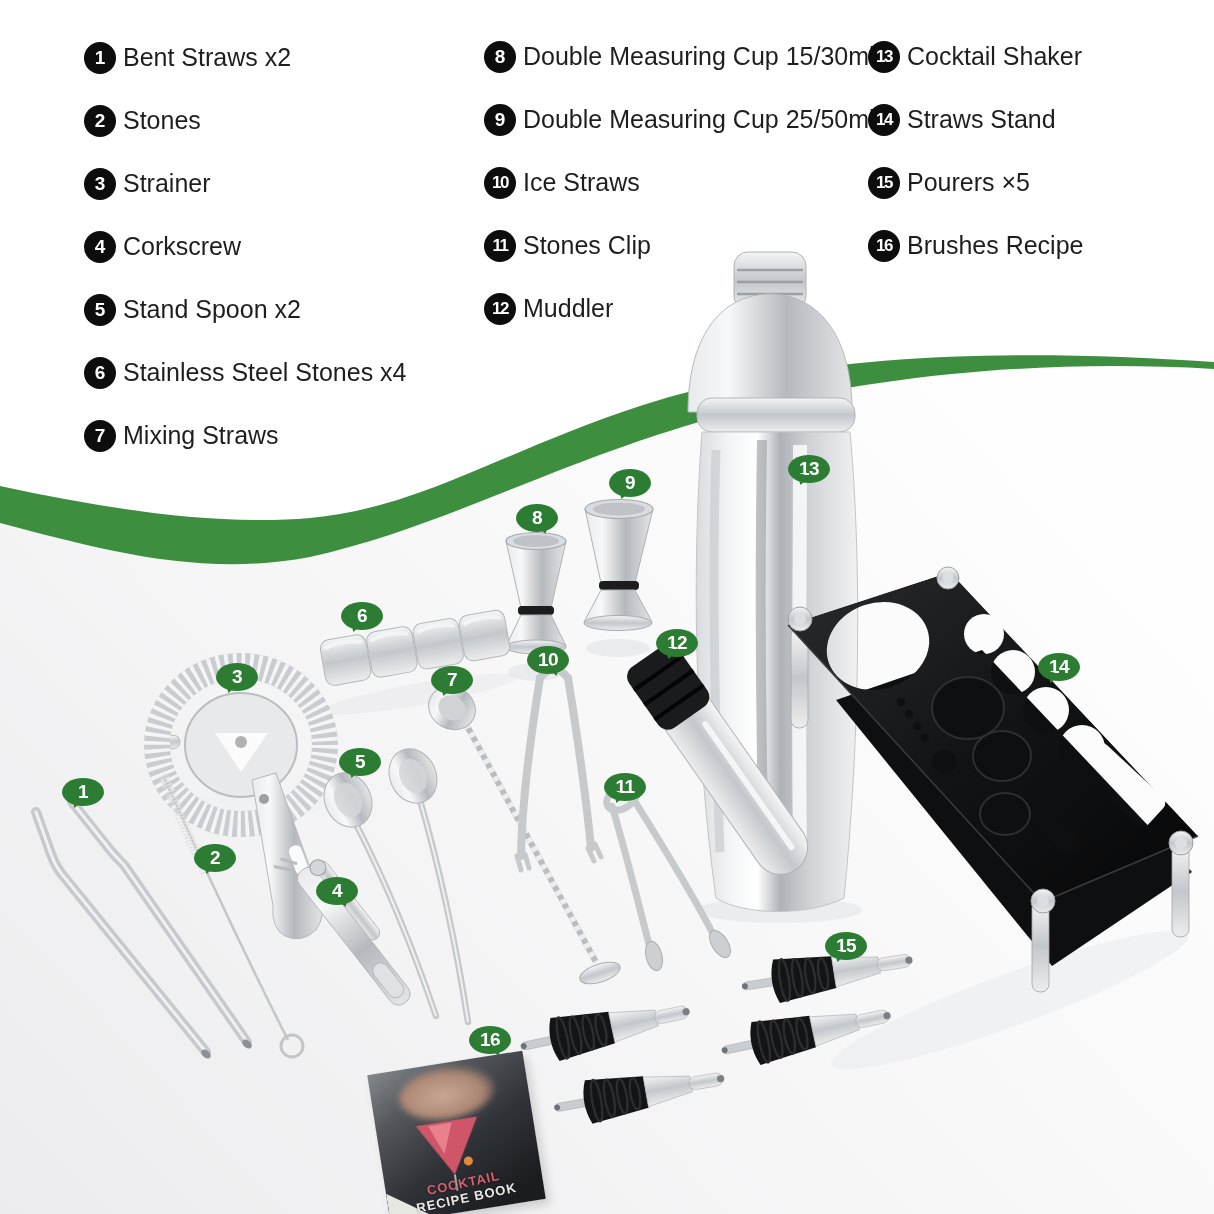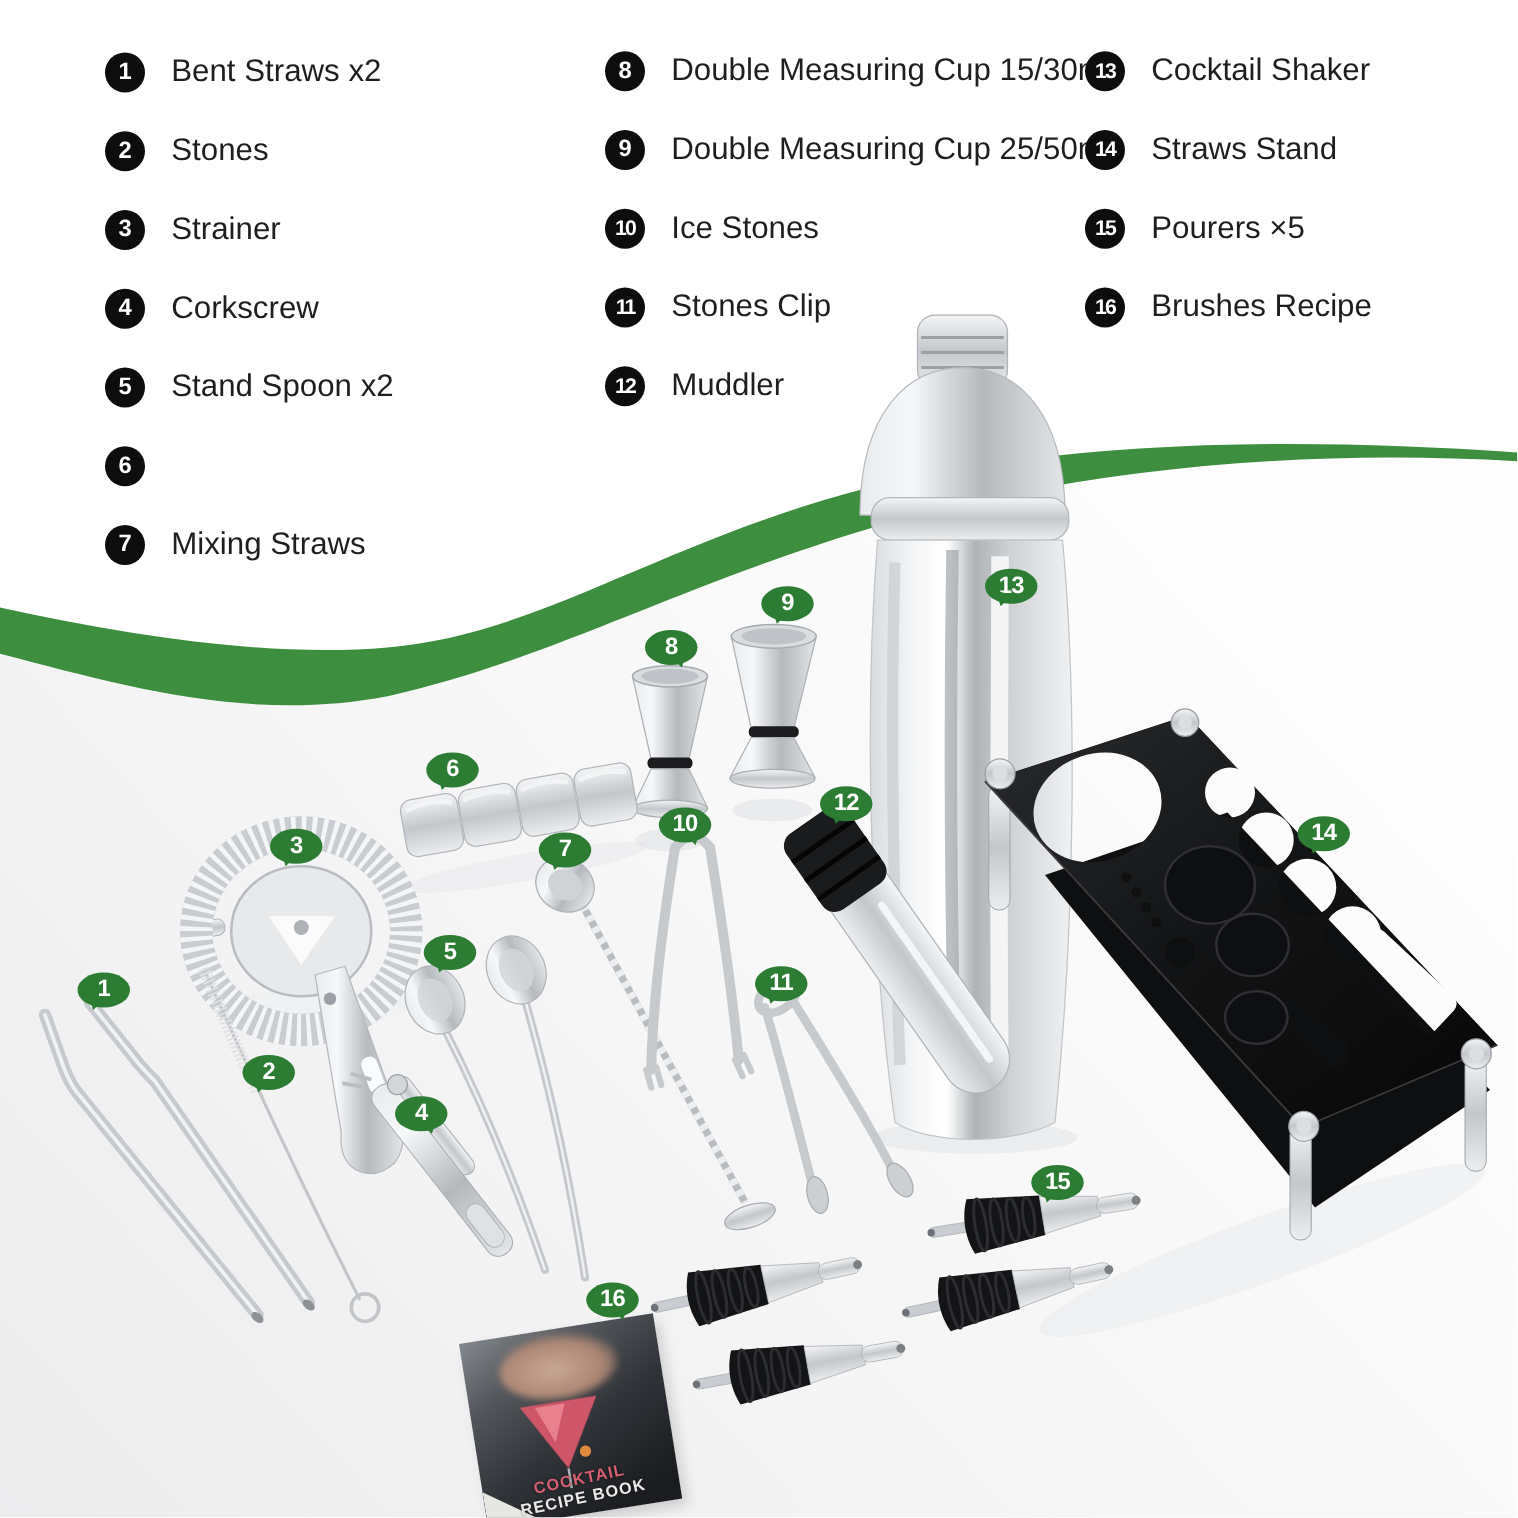--- a/index.html
+++ b/index.html
@@ -15,21 +15,21 @@
   }
   
   .legend-col{position:absolute;display:flex;flex-direction:column;z-index:4;}
   .lrow{height:63px;display:flex;align-items:center;}
   .lnum{
     width:32px;height:32px;border-radius:50%;background:var(--badge);color:#fff;
     display:flex;align-items:center;justify-content:center;
     font-weight:bold;font-size:19px;flex:0 0 32px;
   }
   .lnum.two{font-size:17px;letter-spacing:-1.5px;}
-  .llabel{margin-left:21px;font-size:25px;color:var(--ink);white-space:nowrap;}
+  .llabel{margin-left:7px;font-size:25px;color:var(--ink);white-space:nowrap;}
   #col1{left:84px;top:26px;}
   #col2{left:484px;top:25px;}
   #col3{left:868px;top:25px;}
   
   .bubble{
     position:absolute;width:42px;height:28px;border-radius:50%;
     background:var(--bubble);color:#fff;display:flex;align-items:center;justify-content:center;
     font-weight:bold;font-size:19px;z-index:6;
   }
   .bubble::after{
@@ -320,38 +320,39 @@
       <div class="lrow">
     <span class="lnum">4</span>
     <span class="llabel">Corkscrew</span>
   </div>
       <div class="lrow">
     <span class="lnum">5</span>
     <span class="llabel">Stand Spoon x2</span>
   </div>
       <div class="lrow">
     <span class="lnum">6</span>
+    <span class="llabel">Stainless Steel Stones x4</span>
   </div>
       <div class="lrow">
     <span class="lnum">7</span>
     <span class="llabel">Mixing Straws</span>
   </div>
     </div>
   <div class="legend-col" id="col2">
       <div class="lrow">
     <span class="lnum">8</span>
     <span class="llabel">Double Measuring Cup 15/30ml</span>
   </div>
       <div class="lrow">
     <span class="lnum">9</span>
     <span class="llabel">Double Measuring Cup 25/50ml</span>
   </div>
       <div class="lrow">
     <span class="lnum two">10</span>
-    <span class="llabel">Ice Stones</span>
+    <span class="llabel">Ice Straws</span>
   </div>
       <div class="lrow">
     <span class="lnum two">11</span>
     <span class="llabel">Stones Clip</span>
   </div>
       <div class="lrow">
     <span class="lnum two">12</span>
     <span class="llabel">Muddler</span>
   </div>
     </div>

